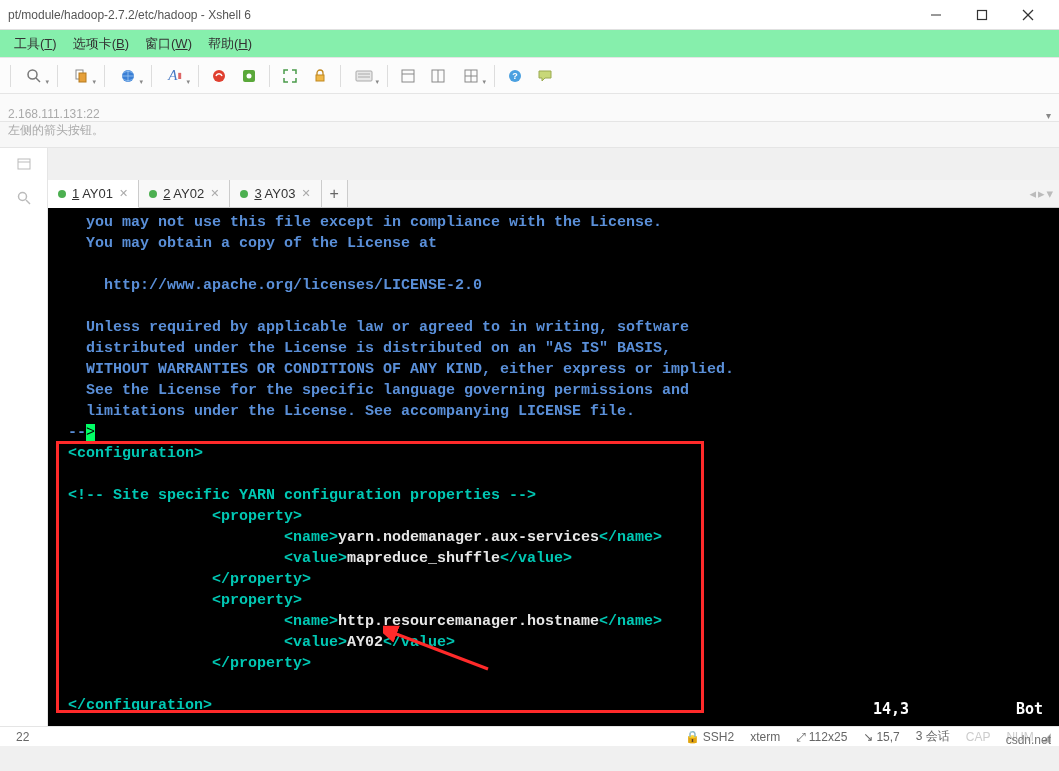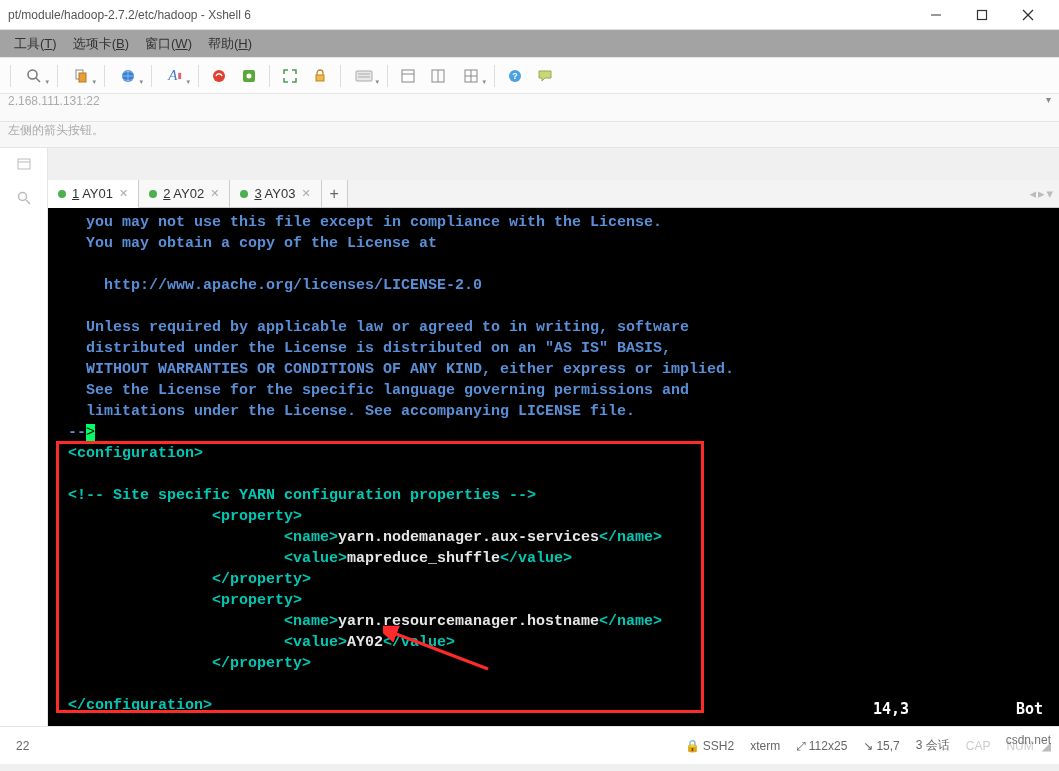--- a/index.html
+++ b/index.html
@@ -1,29 +1,29 @@
 <!DOCTYPE html>
 <html><head>
 <meta charset="utf-8">
 <style>
 * { box-sizing: border-box; margin: 0; padding: 0; }
 body { font-family: "Microsoft YaHei", sans-serif; font-size: 13px; background: #f0f0f0; color: #333; width: 1059px; height: 771px; overflow: hidden; position: relative; }
 .titlebar { height: 30px; background: #fff; display: flex; align-items: center; padding: 0 8px; border-bottom: 1px solid #e0e0e0; }
 .titlebar .title { flex: 1; font-size: 12px; color: #555; }
 .winbtn { width: 46px; height: 30px; display: flex; align-items: center; justify-content: center; color: #333; }
 .winbtn svg { width: 12px; height: 12px; }
-.menubar { height: 28px; background: #a3a3a3; display: flex; align-items: center; padding: 0 6px; border-bottom: 1px solid #e5e5e5; }
+.menubar { height: 28px; background: #86efac; display: flex; align-items: center; padding: 0 6px; border-bottom: 1px solid #e5e5e5; }
 .menuitem { padding: 0 8px; font-size: 13px; color: #333; }
 .menuitem u { text-decoration: underline; }
 .toolbar { height: 36px; background: #fcfcfc; display: flex; align-items: center; padding: 0 6px; border-bottom: 1px solid #e5e5e5; gap: 2px; }
 .tbtn { width: 28px; height: 28px; display: flex; align-items: center; justify-content: center; border-radius: 3px; color: #555; position: relative; }
 .tbtn.dd { width: 34px; }
 .tbtn .arr { position: absolute; right: 2px; bottom: 4px; font-size: 7px; color: #888; }
 .tsep { width: 1px; height: 22px; background: #ddd; margin: 0 4px; }
-.addrbar { height: 28px; background: #fafafa; display: flex; align-items: flex-start; padding: 0 8px; border-bottom: 1px solid #e5e5e5; font-size: 12px; color: #aaa; }
+.addrbar { height: 28px; background: #fafafa; display: flex; align-items: flex-end; padding: 0 8px; border-bottom: 1px solid #e5e5e5; font-size: 12px; color: #aaa; }
 .addrbar .arr { margin-left: auto; font-size: 10px; color: #888; }
 .hintbar { height: 26px; background: #f7f7f7; display: flex; align-items: flex-start; padding: 0 8px; font-size: 12px; color: #aaa; border-bottom: 1px solid #e5e5e5; }
 .workarea { display: flex; height: 578px; }
 .sidebar { width: 48px; background: #fff; border-right: 1px solid #e5e5e5; display: flex; flex-direction: column; align-items: center; padding-top: 6px; gap: 14px; color: #aaa; }
 .sidebar .sb { width: 20px; height: 20px; display:flex; align-items:center; justify-content:center;}
 .main { flex: 1; display: flex; flex-direction: column; background: #0ea5e9; margin-top: 32px; }
 .tabs { height: 28px; display: flex; align-items: stretch; background: #f3f3f3; border-bottom: 1px solid #ccc; }
 .tab { display: flex; align-items: center; padding: 0 10px; border-right: 1px solid #ccc; font-size: 13px; background: #f8f8f8; gap: 6px; }
 .tab.active { background: #fff; border-bottom: 1px solid #fff; margin-bottom: -1px; font-weight: normal; }
 .tab .dot { width: 8px; height: 8px; border-radius: 50%; background: #4caf50; }
@@ -33,21 +33,21 @@
 .term { flex: 1; background: #000; font-family: "Consolas","Courier New",monospace; font-size: 15px; line-height: 21px; padding: 4px 4px 4px 20px; position: relative; overflow: hidden; white-space: pre; }
 .c-comment { color: #5a8fd8; font-weight: bold;}
 .c-green { color: #00c8b4; font-weight: bold;}
 .c-white { color: #e6e6e6; font-weight: bold;}
 .cursor { background: #00ff66; color: #000; }
 .highlight-box { position: absolute; border: 3px solid #ff2a2a; left: 8px; top: 233px; width: 648px; height: 272px; pointer-events: none; }
 .anno { position: absolute; color: #ff2a2a; font-family: "Microsoft YaHei"; font-size: 19px; left: 432px; top: 445px; }
 .arrow-svg { position: absolute; left: 335px; top: 416px; pointer-events: none; }
 .status-right { position: absolute; right: 16px; bottom: 6px; color: #fff; font-family: Consolas,monospace; font-size: 15px; font-weight:bold;}
 .status-pos { position: absolute; right: 150px; bottom: 6px; color: #fff; font-family: Consolas,monospace; font-size: 15px; font-weight:bold;}
-.statusbar { height: 38px; background: #fff; display: flex; align-items: center; font-size: 12px; color: #666; border-top: 1px solid #e5e5e5; padding: 0 8px; }
+.statusbar { height: 20px; background: #fff; display: flex; align-items: center; font-size: 12px; color: #666; border-top: 1px solid #e5e5e5; padding: 0 8px; }
 .watermark { position:absolute; right:8px; bottom:24px; font-size:12px; color:#737373; font-family:sans-serif;}
 .statusbar .sitem { display: flex; align-items: center; gap: 3px; padding: 0 8px; }
 .statusbar .lock { color: #f0a020; }
 .grip { margin-left: auto; color: #bbb; }
 </style>
 </head>
 <body>
 
 <div class="titlebar">
   <span class="title">pt/module/hadoop-2.7.2/etc/hadoop - Xshell 6</span>
@@ -236,21 +236,21 @@
 <span class="c-comment">  limitations under the License. See accompanying LICENSE file.</span>
 <span class="c-comment">--</span><span class="cursor">&gt;</span>
 <span class="c-green">&lt;configuration&gt;</span>
 <span></span>
 <span class="c-green">&lt;!-- Site specific YARN configuration properties --&gt;</span>
 <span>                </span><span class="c-green">&lt;property&gt;</span>
 <span>                        </span><span class="c-green">&lt;name&gt;</span><span class="c-white">yarn.nodemanager.aux-services</span><span class="c-green">&lt;/name&gt;</span>
 <span>                        </span><span class="c-green">&lt;value&gt;</span><span class="c-white">mapreduce_shuffle</span><span class="c-green">&lt;/value&gt;</span>
 <span>                </span><span class="c-green">&lt;/property&gt;</span>
 <span>                </span><span class="c-green">&lt;property&gt;</span>
-<span>                        </span><span class="c-green">&lt;name&gt;</span><span class="c-white">yarn.resourcemanager.hostname</span><span class="c-green">&lt;/name&gt;</span>
+<span>                        </span><span class="c-green">&lt;name&gt;</span><span class="c-white">http.resourcemanager.hostname</span><span class="c-green">&lt;/name&gt;</span>
 <span>                        </span><span class="c-green">&lt;value&gt;</span><span class="c-white">AY02</span><span class="c-green">&lt;/value&gt;</span>
 <span>                </span><span class="c-green">&lt;/property&gt;</span>
 <span></span>
 <span class="c-green">&lt;/configuration&gt;</span>
 <div class="highlight-box"></div>
 <svg class="arrow-svg" width="120" height="60">
           <defs>
             <marker id="ah" markerWidth="10" markerHeight="10" refX="2" refY="3" orient="auto">
               <path d="M0,0 L0,6 L8,3 z" fill="#ff2a2a"></path>
             </marker>

